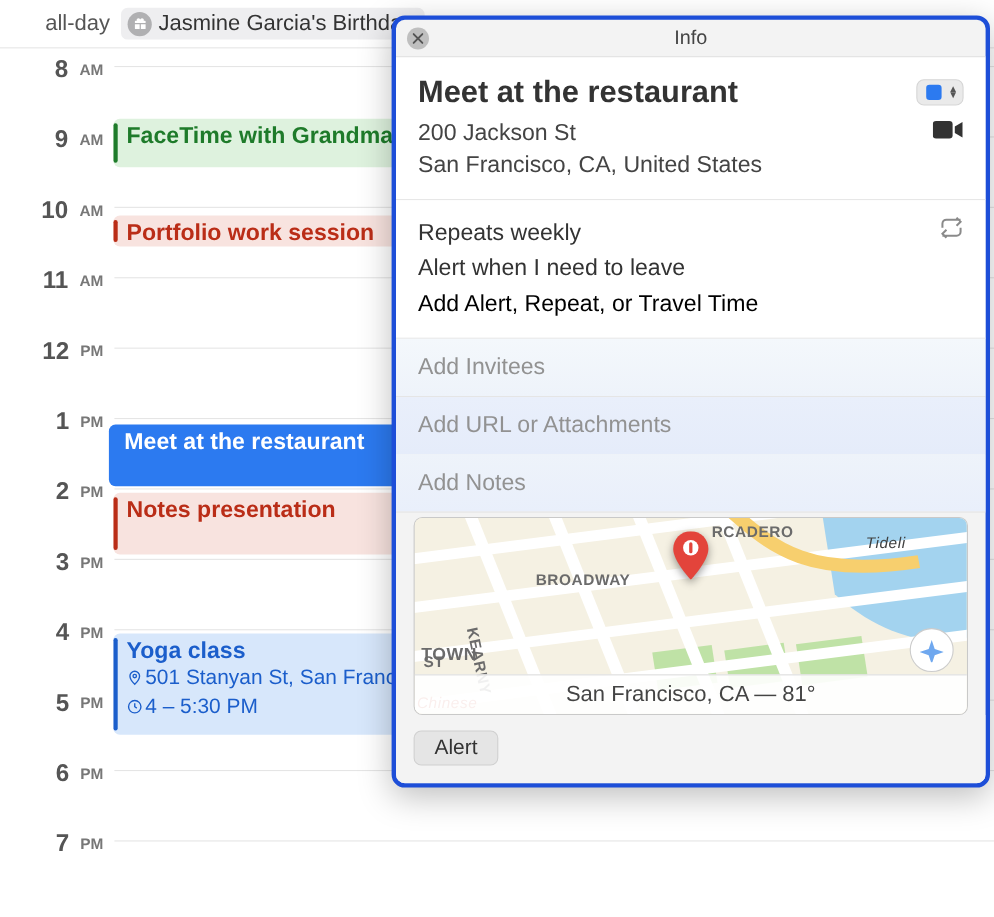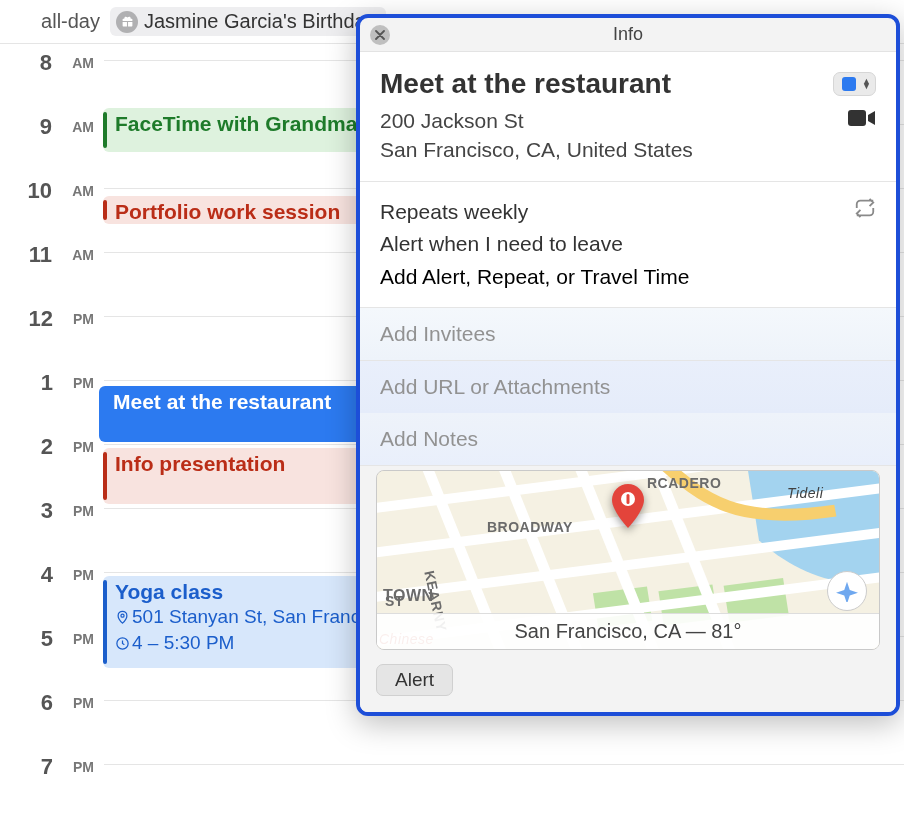--- a/index.html
+++ b/index.html
@@ -75,21 +75,21 @@
     width: 94px;
     text-align: right;
     font-size: 22px;
     font-weight: 600;
     color: #555;
   }
   .hour .lbl .ampm {
     font-size: 14px;
     font-weight: 600;
     color: #777;
-    margin-left: 14px;
+    margin-left: 4px;
     position: relative;
     top: -2px;
   }
   .hour .rule {
     position: absolute;
     left: 104px;
     right: 0;
     top: 0;
     border-top: 1px solid var(--border);
   }
@@ -420,21 +420,21 @@
     <div class="evt solidblue" style="top:326px; height:56px; left:99px; padding-left:14px;">
       <span style="color:#fff">Meet at the restaurant</span>
       <span class="repeat-badge">
         <svg viewBox="0 0 24 24" fill="none" stroke="#fff" stroke-width="2">
             <path d="M17 2l4 4-4 4M3 12V8a4 4 0 014-4h14M7 22l-4-4 4-4M21 12v4a4 4 0 01-4 4H3"></path>
           </svg>
       </span>
     </div>
 
     <div class="evt red" style="top:388px; height:56px;">
-      <span>Info presentation</span>
+      <span>Notes presentation</span>
       <span class="repeat-badge">
         <svg viewBox="0 0 24 24" fill="none" stroke="#c9594a" stroke-width="2">
             <path d="M17 2l4 4-4 4M3 12V8a4 4 0 014-4h14M7 22l-4-4 4-4M21 12v4a4 4 0 01-4 4H3"></path>
           </svg>
       </span>
     </div>
 
     <div class="evt blue" style="top:516px; height:92px;">
       <span>Yoga class</span>
       <span class="sub">

